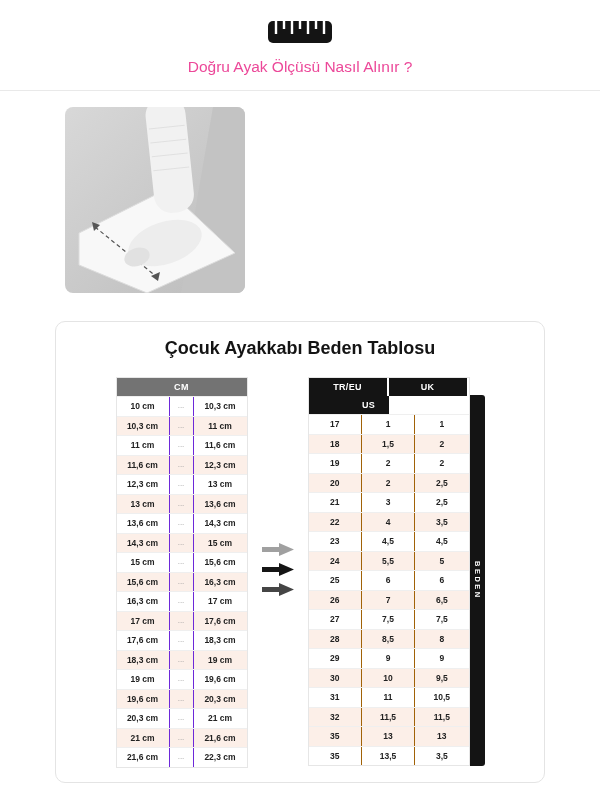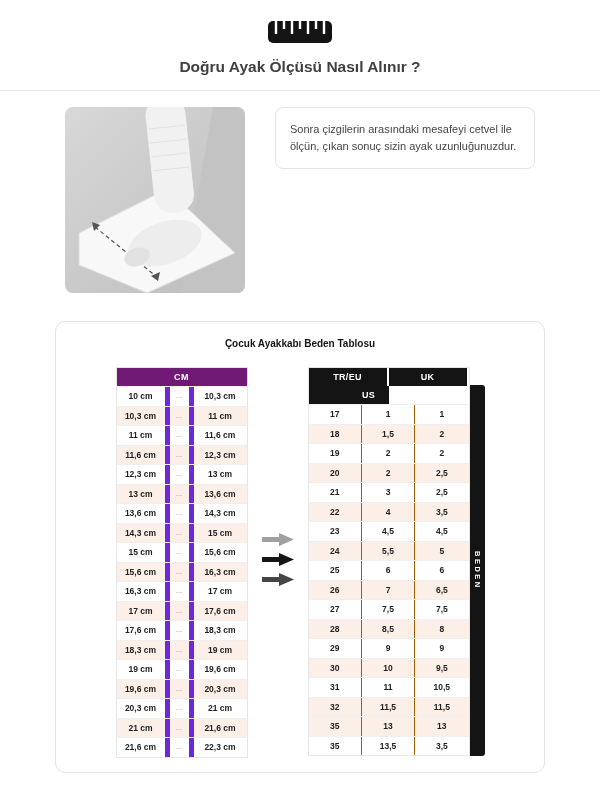--- a/index.html
+++ b/index.html
@@ -3,41 +3,41 @@
 <meta charset="utf-8">
 <style>
   * { margin:0; padding:0; box-sizing:border-box; }
   html,body { background:#fff; }
   body {
     width:600px; min-height:800px; margin:0 auto;
     font-family:"Liberation Sans", sans-serif; color:#222;
   }
   .top { padding-top:20px; text-align:center; }
   .ruler-wrap { display:inline-block; line-height:0; }
-  .page-title { font-size:15.5px; font-weight:700; color:#404040; margin-top:10px; }
+  .page-title { font-size:15.5px; font-weight:400; color:#ec4899; margin-top:10px; }
   .divider { border:none; border-top:1px solid #e9e9e9; margin-top:14px; }
 
   .howto { display:flex; padding:16px 65px 0; gap:30px; }
   .photo { width:180px; height:186px; border-radius:8px; overflow:hidden; flex:none; line-height:0; }
   .boxes { display:flex; flex-direction:column; gap:12px; width:260px; }
   .infobox { border:1px solid #e4e4e4; border-radius:8px; padding:13px 14px; }
   .infobox p { font-size:11px; line-height:1.55; color:#454545; }
 
   .table-card { margin:28px 55px 20px; border:1px solid #e4e4e4; border-radius:10px; padding:16px 0 14px; }
-  .card-title { text-align:center; font-size:10px; font-weight:700; color:#141414; margin-bottom:18px; }
+  .card-title { text-align:center; font-size:18px; font-weight:700; color:#141414; margin-bottom:18px; }
   .tables { display:flex; justify-content:center; align-items:flex-start; gap:14px; }
 
   .cm-table { width:132px; border:1px solid #e6e6e6; }
-  .thead { background:#701a75; color:#fff; font-size:9px; font-weight:700; text-align:center;
+  .thead { background:#737373; color:#fff; font-size:9px; font-weight:700; text-align:center;
            height:18px; line-height:18px; letter-spacing:.6px; }
   .trow { display:grid; height:19.5px; align-items:center; background:#fff; border-top:1px solid #efefef; }
   .trow.alt { background:#fcefe8; }
   .cm-table .trow { grid-template-columns:1fr 24px 1fr; }
   .cell { font-size:8.5px; font-weight:700; text-align:center; color:#222; height:100%; line-height:18.5px; }
-  .cm-table .cell:not(:last-child) { border-right:5px solid #6d28d9; }
+  .cm-table .cell:not(:last-child) { border-right:1px solid #6d28d9; }
   .cell.dots { color:#999; font-weight:400; font-size:8px; }
 
   .arrows { display:flex; flex-direction:column; gap:7px; align-self:center; margin-top:-6px; line-height:0; }
 
   .size-wrap { display:flex; align-items:stretch; }
   .size-table { width:162px; border:1px solid #e6e6e6; }
   .thead-row { display:grid; grid-template-columns:repeat(2,1fr); }
   .hcell { background:#141414; color:#fff; font-size:9px; font-weight:700; text-align:center;
            height:18px; line-height:18px; border-right:2px solid #fff; letter-spacing:.3px; }
   .hcell:last-child { border-right:none;padding-left:40px; }
@@ -91,23 +91,20 @@
           <line x1="88" y1="20" x2="124" y2="20" stroke="#e0e0e0" stroke-width="1"></line>
           <line x1="88" y1="34" x2="124" y2="34" stroke="#e0e0e0" stroke-width="1"></line>
           <line x1="88" y1="48" x2="124" y2="48" stroke="#e0e0e0" stroke-width="1"></line>
           <line x1="88" y1="62" x2="124" y2="62" stroke="#e0e0e0" stroke-width="1"></line>
         </g>
         <ellipse cx="100" cy="136" rx="38" ry="21" fill="#ededed" transform="rotate(-18 100 136)"></ellipse>
         <ellipse cx="72" cy="150" rx="13" ry="9" fill="#e1e1e1" transform="rotate(-18 72 150)"></ellipse>
       </svg>
     </div>
     <div class="boxes">
-      <div class="infobox">
-        <p>Sonra çizgilerin arasındaki mesafeyi cetvel ile ölçün, çıkan sonuç sizin ayak uzunluğunuzdur.</p>
-      </div>
     </div>
   </section>
 
   <section class="table-card">
     <h2 class="card-title">Çocuk Ayakkabı Beden Tablosu</h2>
     <div class="tables">
 
       <div class="cm-table">
         <div class="thead">CM</div>
         <div class="tbody">

